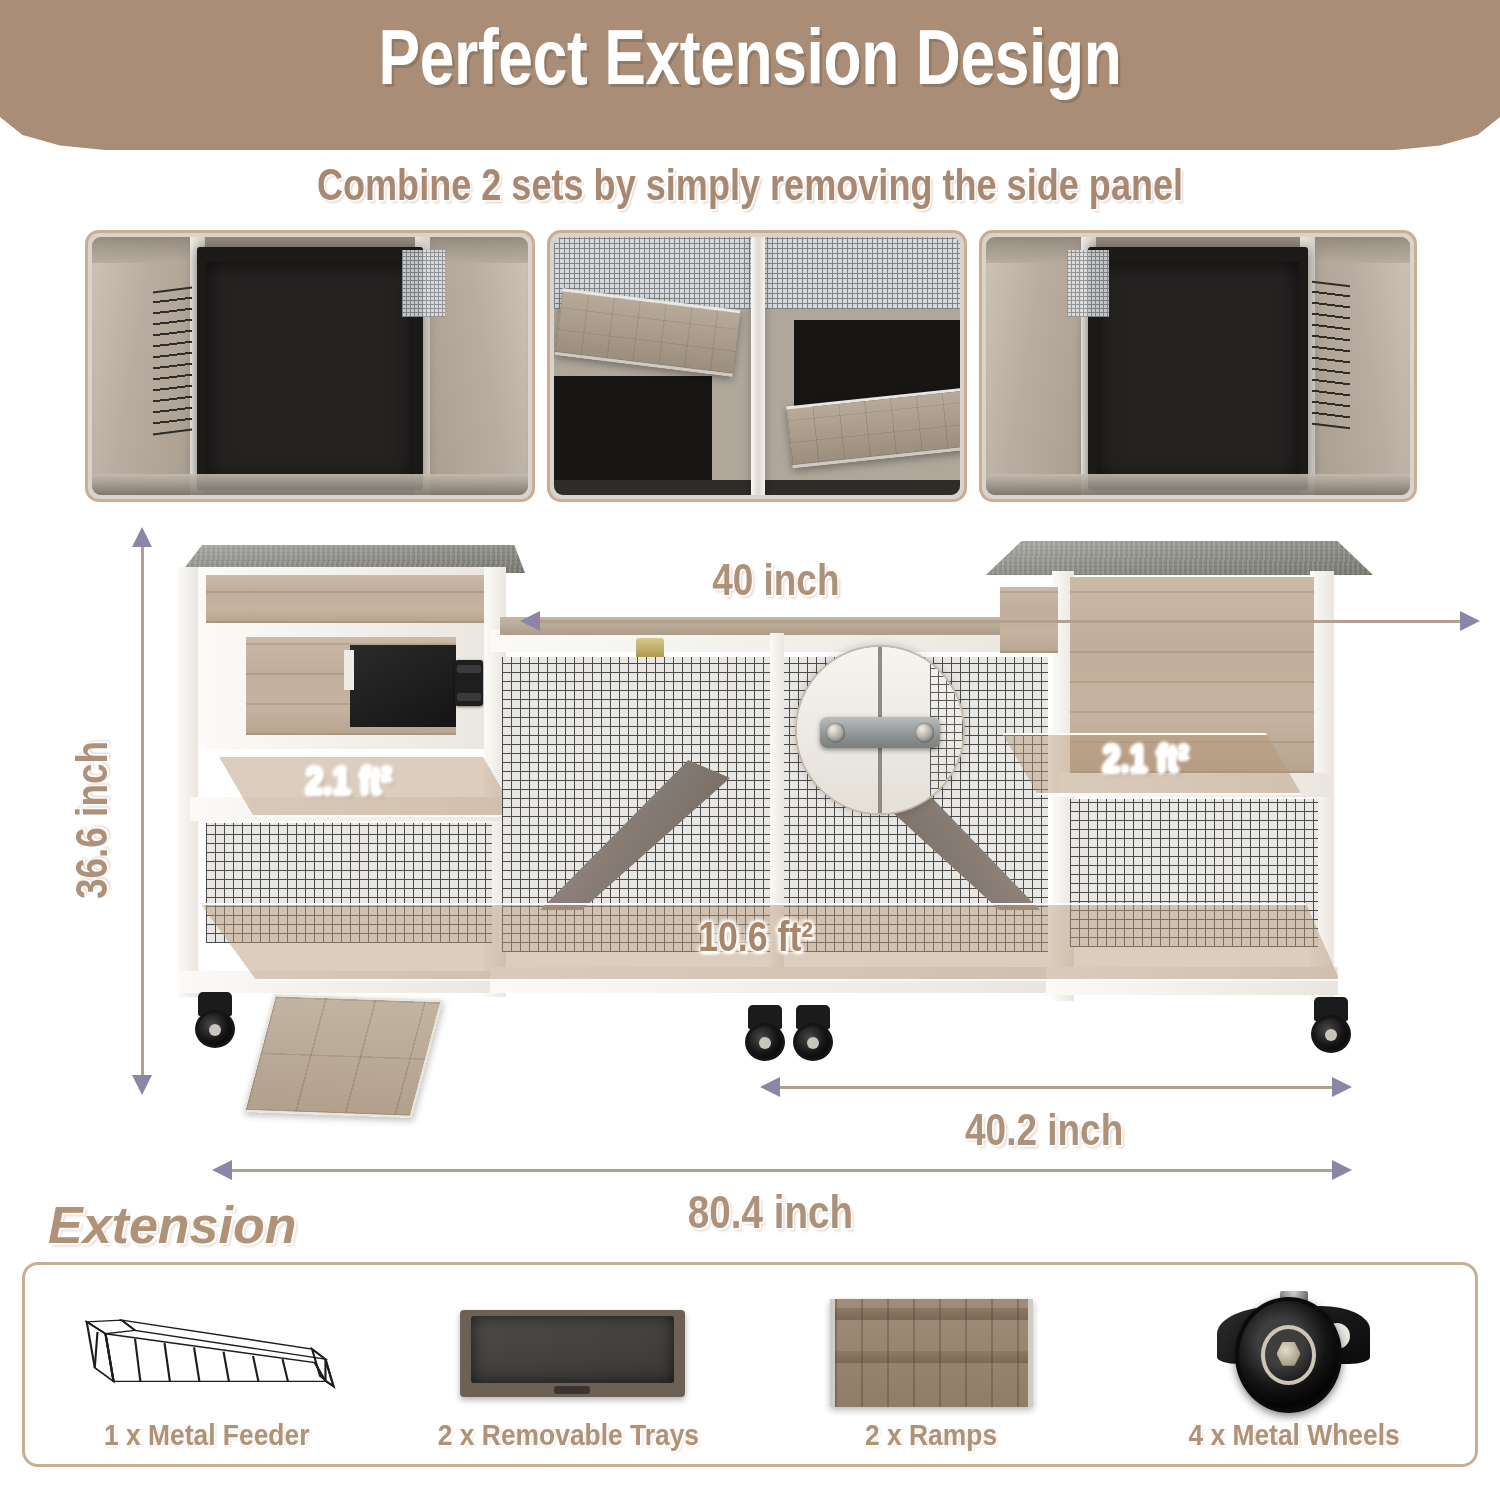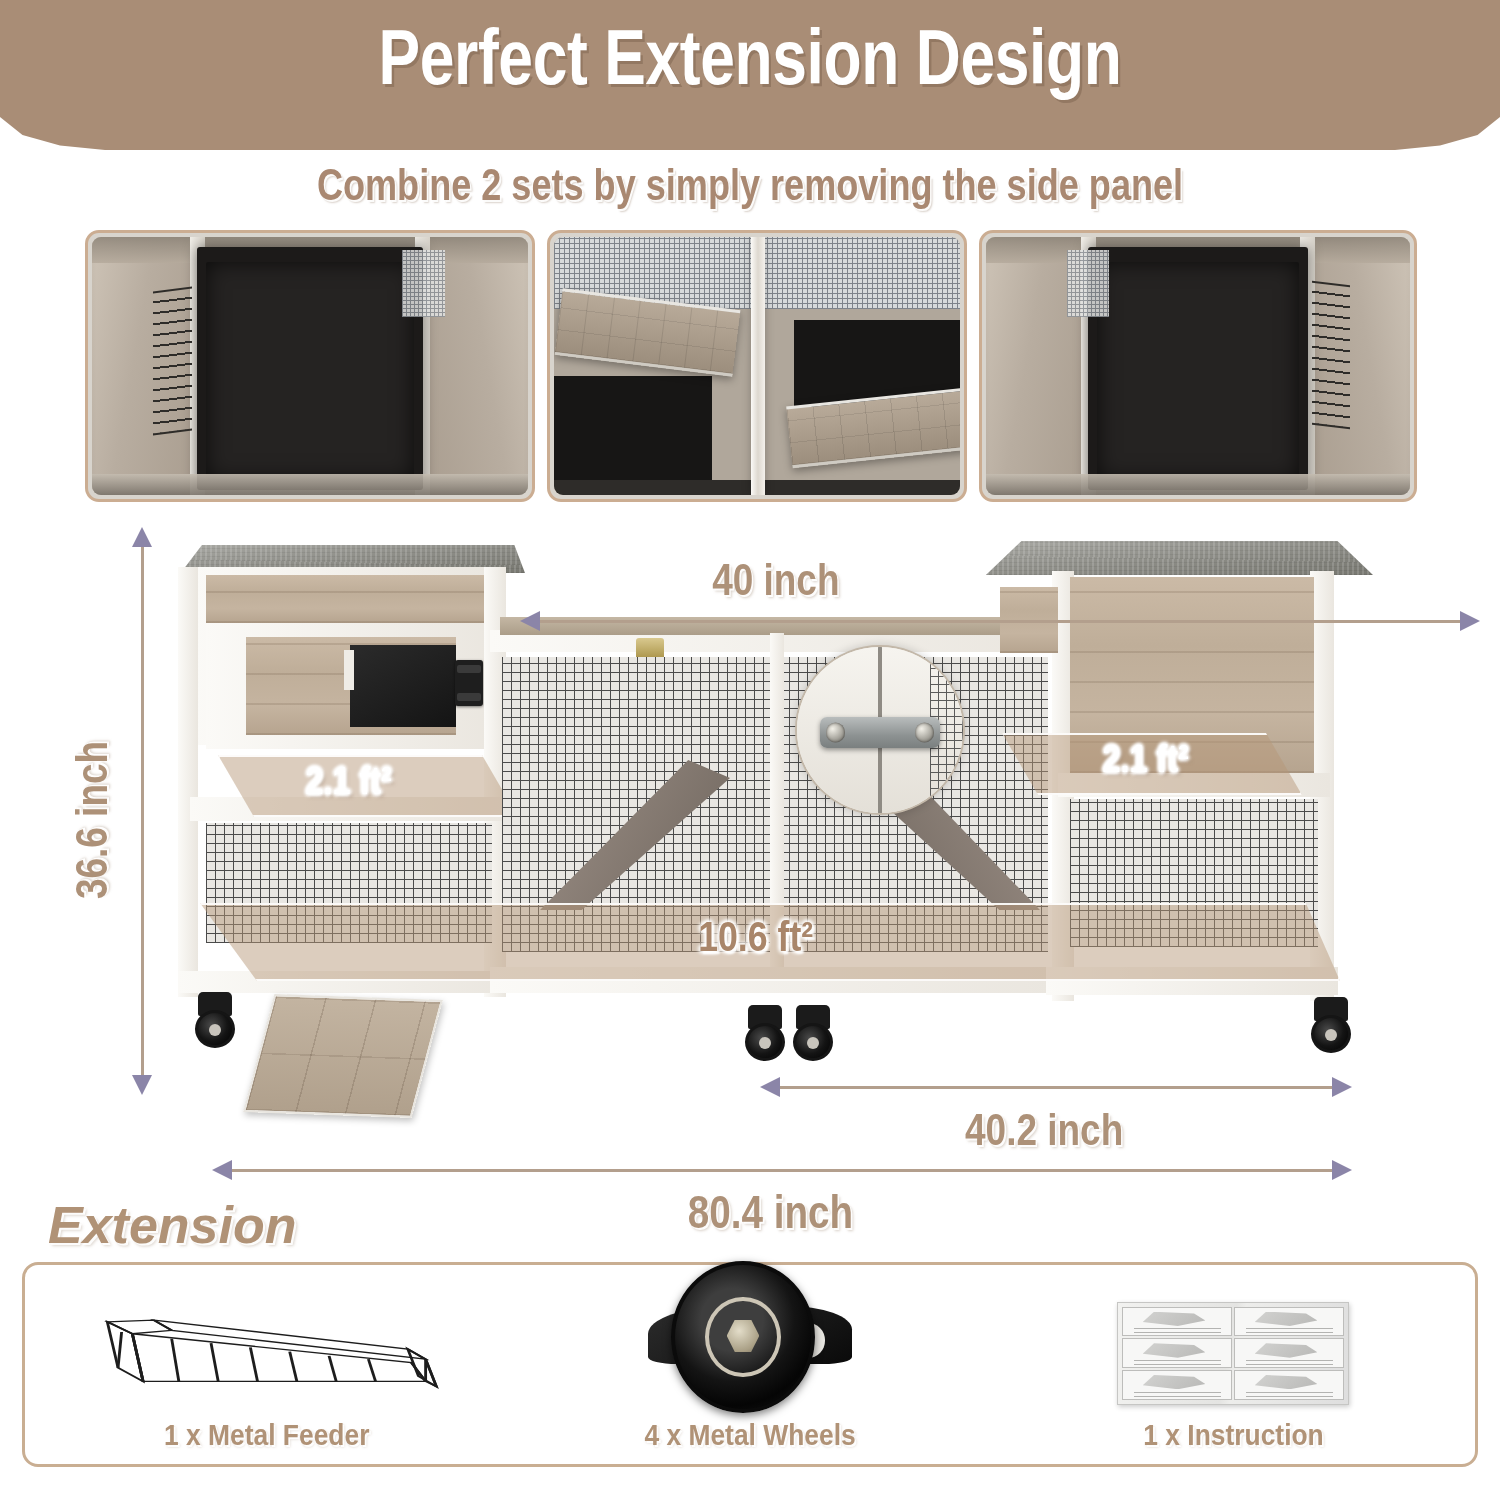--- a/index.html
+++ b/index.html
@@ -484,45 +484,51 @@
           <line x1="136" y1="78" x2="132" y2="48"></line>
           <line x1="158" y1="78" x2="154" y2="52"></line>
           <line x1="14" y1="62" x2="16" y2="20"></line>
           <line x1="178" y1="56" x2="186" y2="78"></line>
         </g>
       </svg>
     </div>
     <div class="inc-label">1 x Metal Feeder</div>
   </div>
 
-
+  <div class="inc-item">
+    <div class="inc-art">
+      <div class="tray-art">
+        <div class="tray-frame"></div>
+        <div class="tray-inner"></div>
+        <div class="tray-handle"></div>
+      </div>
+    </div>
+    <div class="inc-label">2 x Removable Trays</div>
+  </div>
+
+  <div class="inc-item">
+    <div class="inc-art">
+      <div class="ramp-art">
+        <div class="ramp-bar" style="top:8%;"></div>
+        <div class="ramp-bar" style="top:48%;"></div>
+      </div>
+    </div>
+    <div class="inc-label">2 x Ramps</div>
+  </div>
 
   <div class="inc-item">
     <div class="inc-art">
       <div class="wheel-art">
         <div class="wa-stem"></div>
         <div class="wa-body">
           <div class="wa-hole a"></div>
           <div class="wa-hole b"></div>
         </div>
         <div class="wa-tyre">
           <div class="wa-rim"></div>
           <div class="wa-nut"></div>
         </div>
       </div>
     </div>
     <div class="inc-label">4 x Metal Wheels</div>
   </div>
 
-  <div class="inc-item">
-    <div class="inc-art">
-      <div class="instr-art">
-        <div class="instr-cell"></div>
-          <div class="instr-cell"></div>
-        <div class="instr-cell"></div>
-          <div class="instr-cell"></div>
-        <div class="instr-cell"></div>
-          <div class="instr-cell"></div>
-      </div>
-    </div>
-    <div class="inc-label">1 x Instruction</div>
-  </div>
 </div>
 
 </body></html>

